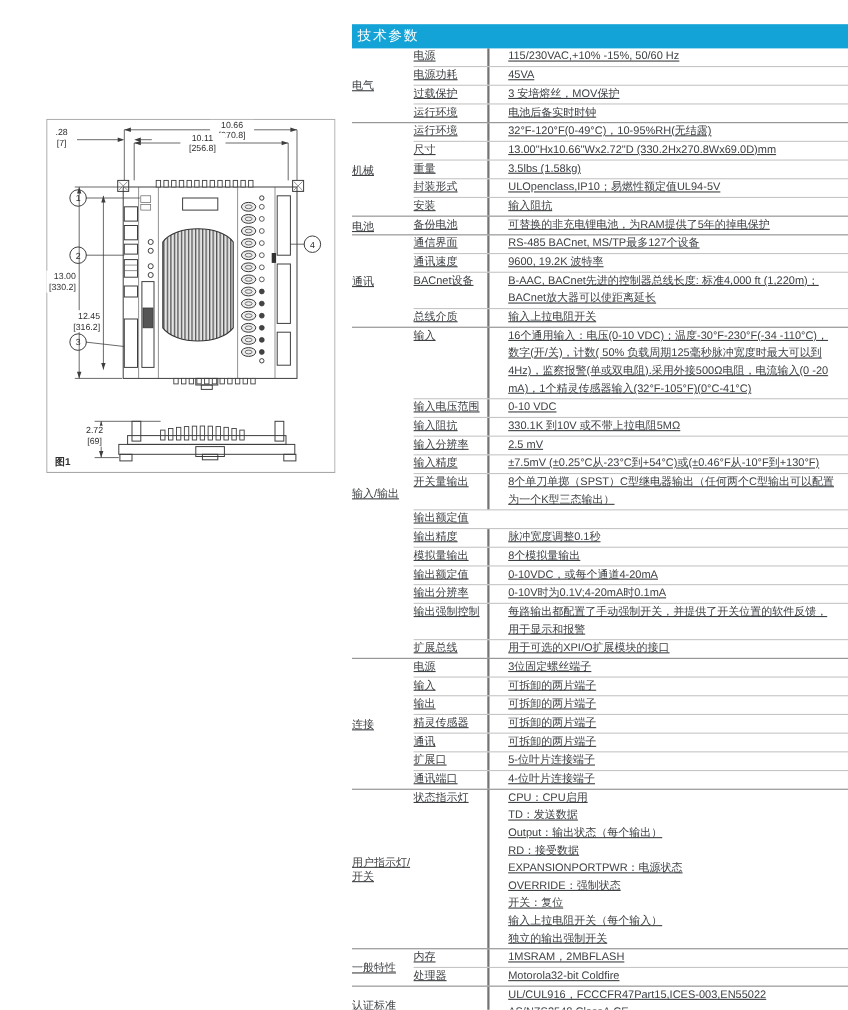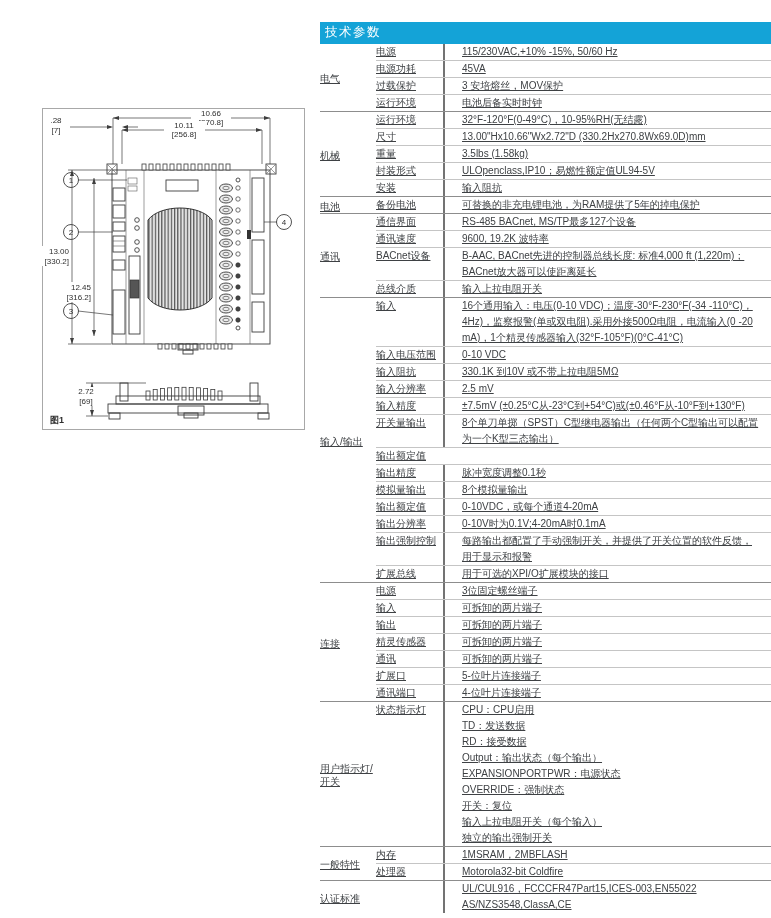--- a/index.html
+++ b/index.html
@@ -393,20 +393,21 @@
           </div>
         </div>
       </div>
       <div class="sec">
         <div class="cat">输入/输出</div>
         <div class="rows">
           <div class="row">
             <div class="lab">输入</div>
             <div class="val">
               <div class="line">16个通用输入：电压(0-10 VDC)；温度-30°F-230°F(-34 -110°C)，</div>
+              <div class="line">数字(开/关)，计数( 50% 负载周期125毫秒脉冲宽度时最大可以到</div>
               <div class="line">4Hz)，监察报警(单或双电阻).采用外接500Ω电阻，电流输入(0 -20</div>
               <div class="line">mA)，1个精灵传感器输入(32°F-105°F)(0°C-41°C)</div>
             </div>
           </div>
           <div class="row">
             <div class="lab">输入电压范围</div>
             <div class="val">
               <div class="line">0-10 VDC</div>
             </div>
           </div>
@@ -525,22 +526,22 @@
         </div>
       </div>
       <div class="sec">
         <div class="cat">用户指示灯/开关</div>
         <div class="rows">
           <div class="row">
             <div class="lab">状态指示灯</div>
             <div class="val">
               <div class="line">CPU：CPU启用</div>
               <div class="line">TD：发送数据</div>
+              <div class="line">Output：输出状态（每个输出）</div>
               <div class="line">RD：接受数据</div>
-              <div class="line">Output：输出状态（每个输出）</div>
               <div class="line">EXPANSIONPORTPWR：电源状态</div>
               <div class="line">OVERRIDE：强制状态</div>
               <div class="line">开关：复位</div>
               <div class="line">输入上拉电阻开关（每个输入）</div>
               <div class="line">独立的输出强制开关</div>
             </div>
           </div>
         </div>
       </div>
       <div class="sec">

